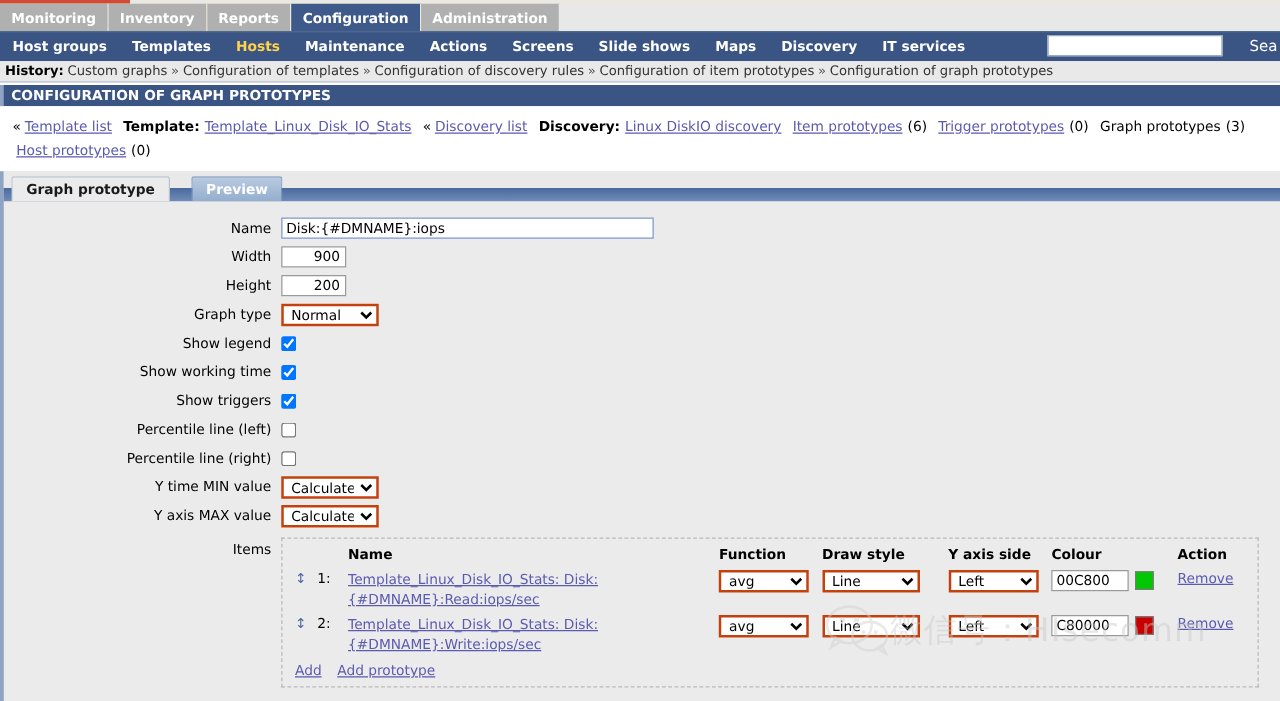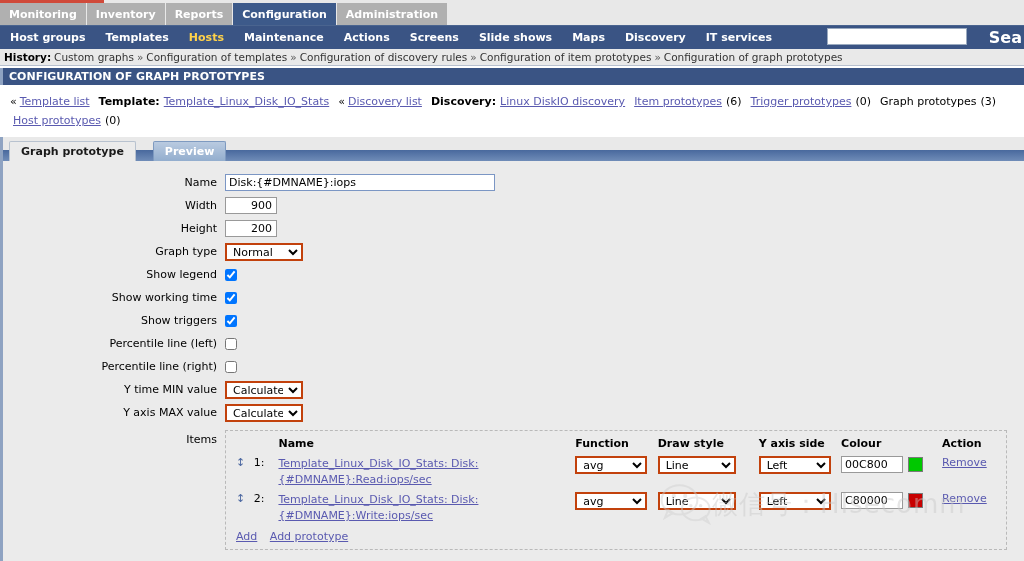--- a/index.html
+++ b/index.html
@@ -61,22 +61,22 @@
   .submenu-item.active { color: #ffd24a; }
   .search-wrap {
     position: absolute; right: 0; top: 2px; display: flex; align-items: center;
   }
   .search-input {
     width: 140px; height: 17px; border: 1px solid #9aaabf;
     background: #fff; font-size: 11px; padding: 0 3px;
     font-family: "DejaVu Sans", "Liberation Sans", sans-serif;
   }
   .search-btn {
-    margin-left: 20px; height: 17px; color: #fff; font-weight: bold;
-    font-size: 16px; background: transparent; border: none; cursor: pointer;
+    margin-left: 20px; height: 17px; color: #fff; font-weight: normal;
+    font-size: 12px; background: transparent; border: none; cursor: pointer;
     padding: 0 2px;
     font-family: "DejaVu Sans", "Liberation Sans", sans-serif;
   }
 
   
   .history-bar {
     position: absolute; left: 0; top: 49px; width: 1024px; height: 17px;
     background: #e9e9e9;
     border-bottom: 1px solid #b7c0cf;
     font-size: 10.5px; color: #333;
@@ -141,21 +141,21 @@
     width: 222px; text-align: right; padding-right: 8px;
     font-size: 11px; color: #000;
   }
   .fctl { display: flex; align-items: center; }
 
   input.txt {
     height: 17px; border: 1px solid #8a9bb2; background: #fff;
     font-size: 11px; padding: 0 3px; color: #000;
     font-family: "DejaVu Sans", "Liberation Sans", sans-serif;
   }
-  input.name-input { width: 270px; border-color: #7b96c4; }
+  input.name-input { width: 298px; border-color: #7b96c4; }
   input.num-input { width: 52px; text-align: right; padding-right: 4px; border-color: #999; }
 
   select.sel {
     height: 18px; font-size: 11px; border: 2px solid #c2410c; background: #fff;
     font-family: "DejaVu Sans", "Liberation Sans", sans-serif;
     padding: 0 2px; color: #000;
   }
   select.sel-small { width: 72px; }
   select.sel-med { width: 78px; }
   select.sel-calc { width: 78px; }

